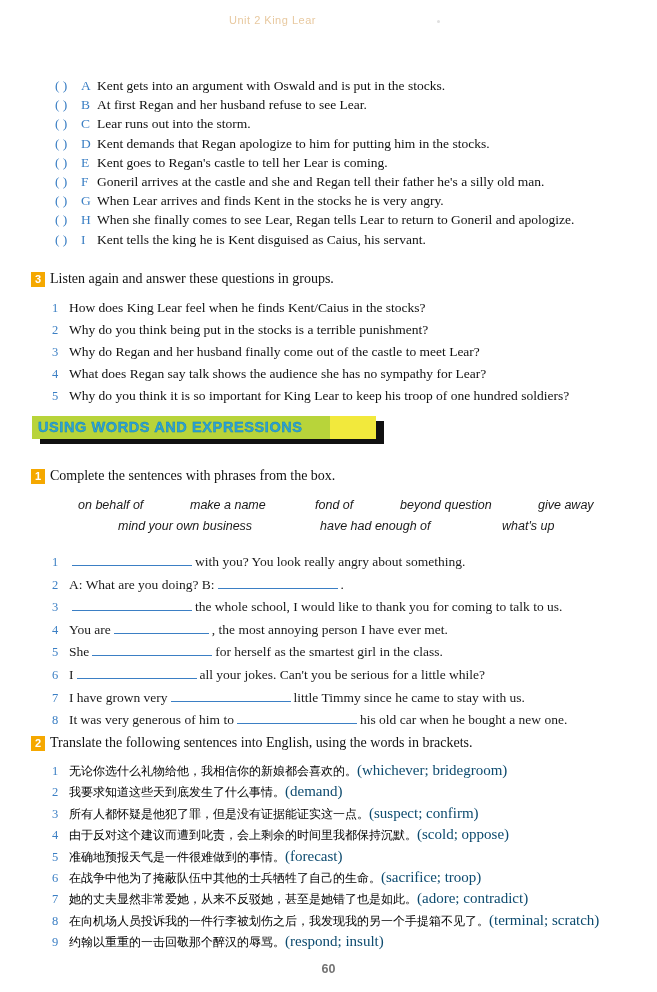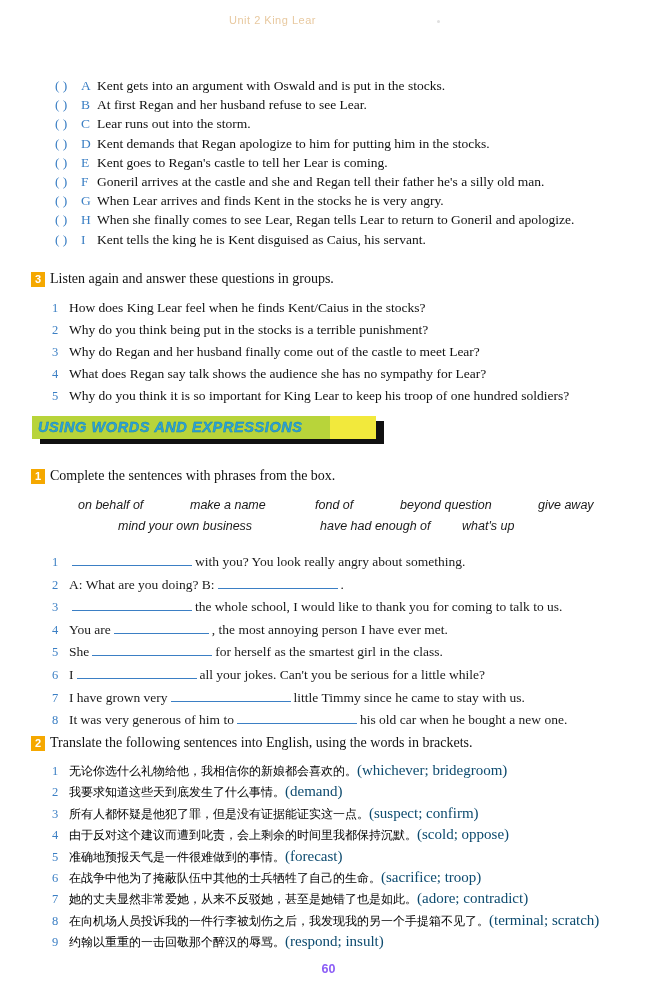--- a/index.html
+++ b/index.html
@@ -144,21 +144,20 @@
     width: 46px;
     height: 23px;
     background: #f2e93c;
   }
   .banner-text {
     position: absolute;
     left: 6px;
     top: 3px;
     font-family: "Liberation Sans", sans-serif;
     font-weight: bold;
-    font-style: italic;
     font-size: 14.5px;
     letter-spacing: 0.6px;
     color: #2aa4d8;
     -webkit-text-stroke: 0.4px #1b7fae;
   }
 
   
   .phrasebox {
     position: absolute;
     left: 70px;
@@ -241,21 +240,21 @@
   
   .page-number {
     position: absolute;
     bottom: 16px;
     left: 0;
     width: 657px;
     text-align: center;
     font-family: "Liberation Sans", sans-serif;
     font-size: 12.5px;
     font-weight: bold;
-    color: #8b5cf6;
+    color: #737373;
   }
 </style>
 </head>
 <body>
 
 <div class="page">
 
   <div class="running-head">Unit 2  King Lear</div>
   <div class="head-dot"></div>
 
@@ -347,21 +346,21 @@
     <div class="pb-row">
       <span class="pb-item" style="left:8px;">on behalf of</span>
       <span class="pb-item" style="left:120px;">make a name</span>
       <span class="pb-item" style="left:245px;">fond of</span>
       <span class="pb-item" style="left:330px;">beyond question</span>
       <span class="pb-item" style="left:468px;">give away</span>
     </div>
     <div class="pb-row">
       <span class="pb-item" style="left:48px;">mind your own business</span>
       <span class="pb-item" style="left:250px;">have had enough of</span>
-      <span class="pb-item" style="left:392px;">what's up</span>
+      <span class="pb-item" style="left:432px;">what's up</span>
     </div>
   </div>
 
   <div class="fill-list" id="ex1-sentences">
       <div class="f-row">
         <span class="f-num">1</span>
         <span class="blank b-long"></span>
         <span>with you? You look really angry about something.</span>
       </div>
       <div class="f-row">

